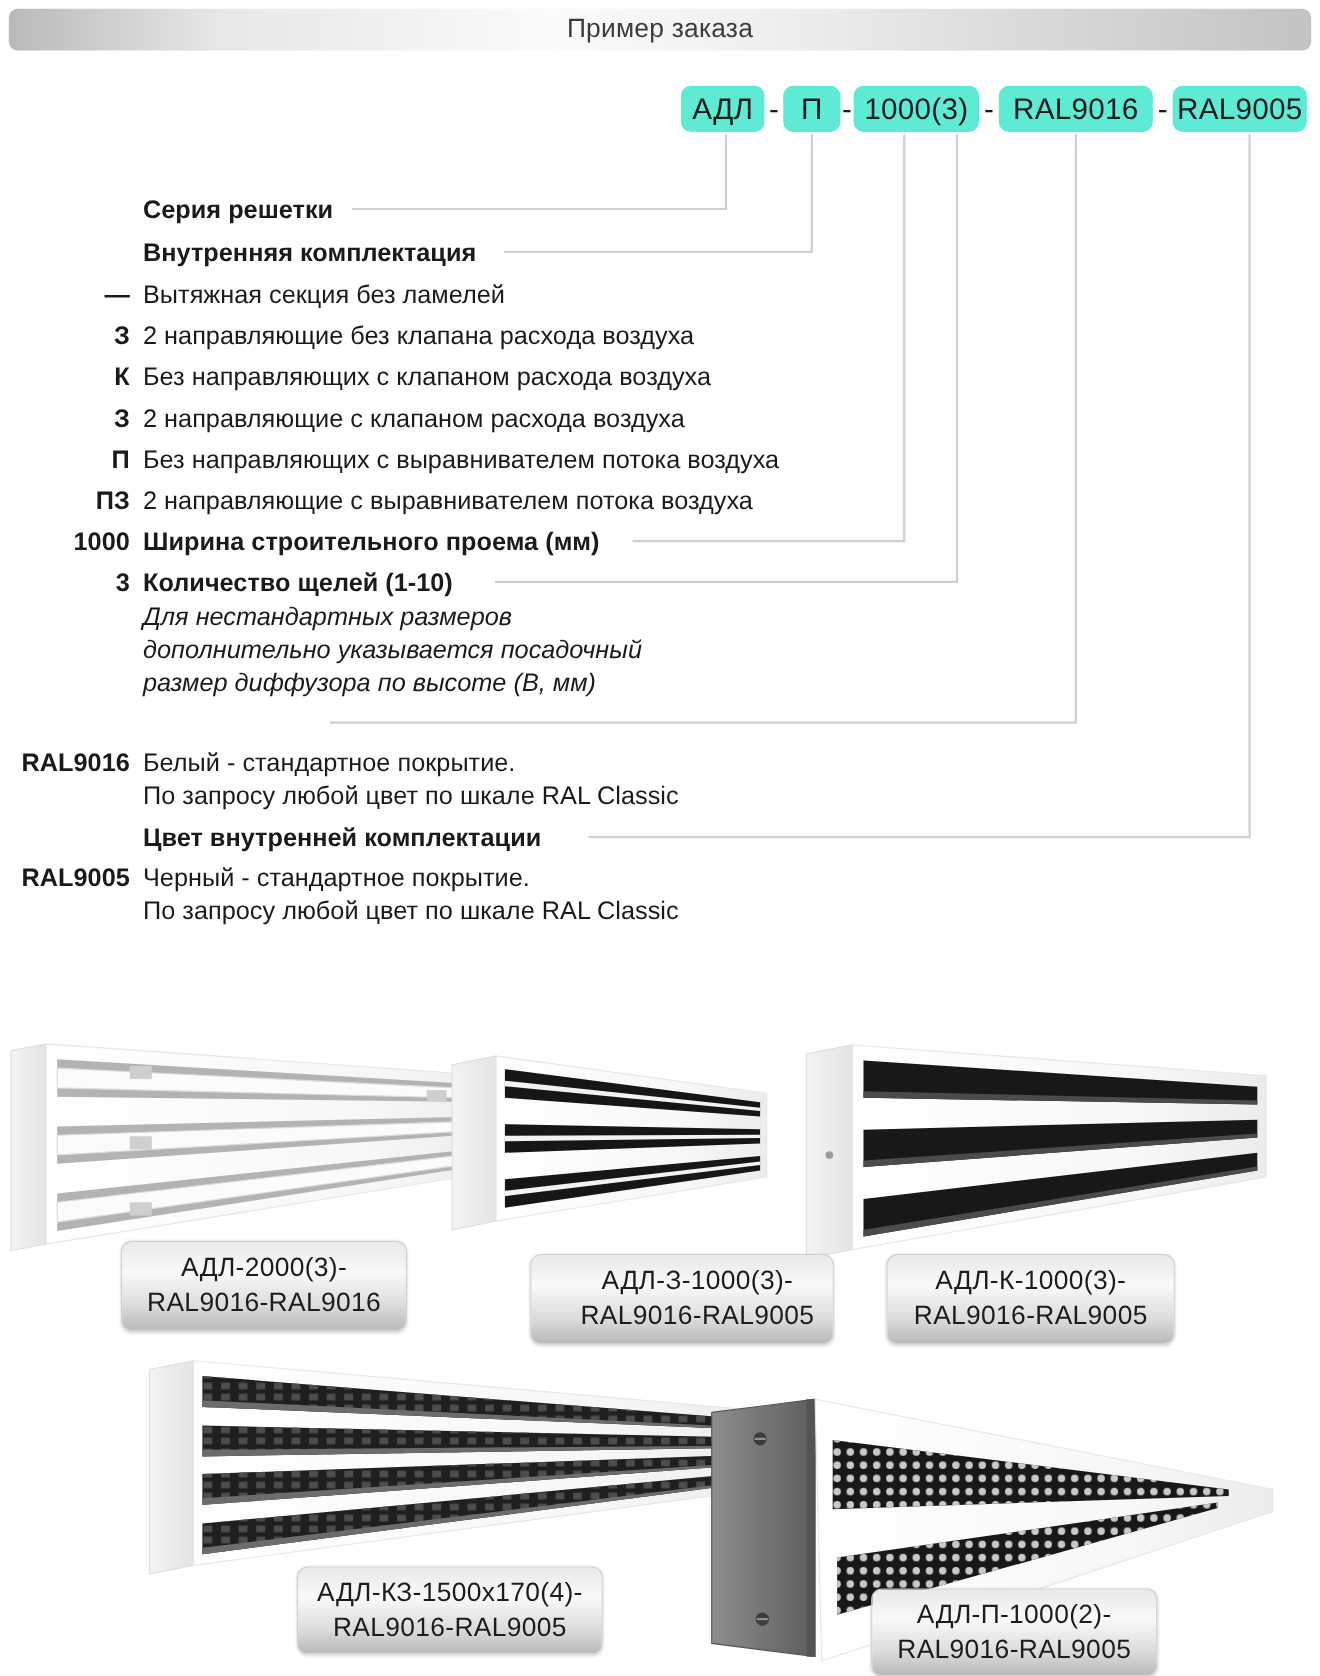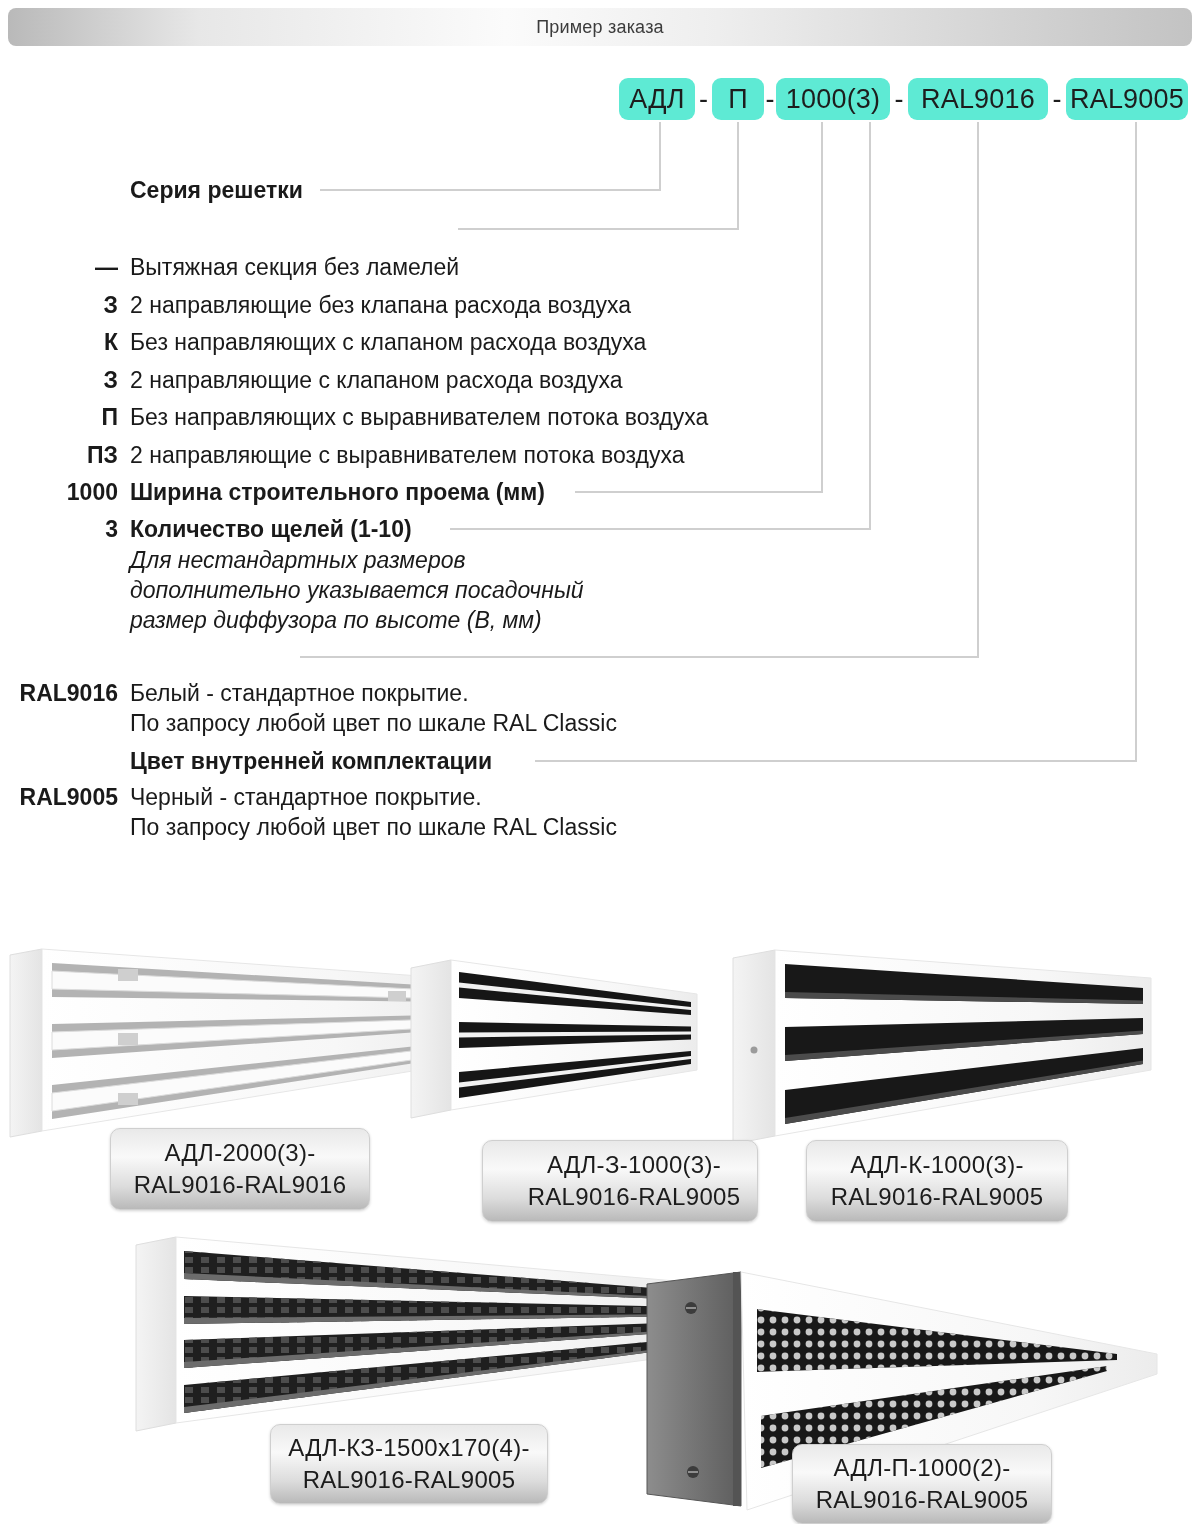--- a/index.html
+++ b/index.html
@@ -9,21 +9,21 @@
     font-family:"Liberation Sans","DejaVu Sans",sans-serif;
     color:#1a1a1a;
   }
   
   .header-bar{
     position:absolute;left:8px;top:8px;width:1184px;height:38px;
     border-radius:8px;
     background:linear-gradient(90deg,#b9b9b9 0%,#e7e7e7 16%,#fbfbfb 42%,#eeeeee 60%,#d6d6d6 82%,#c3c3c3 100%);
     display:flex;align-items:center;justify-content:center;
   }
-  .header-bar .title{font-size:18px;color:#3c3c3c;letter-spacing:.2px;}
+  .header-bar .title{font-size:24px;color:#3c3c3c;letter-spacing:.2px;}
   
   .code-box{
     position:absolute;top:78px;height:42px;border-radius:9px;background:#5eead4;
     display:flex;align-items:center;justify-content:center;
     font-size:27px;color:#1d1d1d;letter-spacing:.2px;white-space:nowrap;
   }
   .code-dash{
     position:absolute;top:78px;height:42px;display:flex;align-items:center;justify-content:center;
     font-size:27px;color:#1d1d1d;
   }
@@ -75,20 +75,23 @@
   <div class="code-box" style="left:712px;width:52px;">П</div>
   <div class="code-dash" style="left:764px;width:12px;">-</div>
   <div class="code-box" style="left:776px;width:114px;">1000(3)</div>
   <div class="code-dash" style="left:890px;width:18px;">-</div>
   <div class="code-box" style="left:908px;width:140px;">RAL9016</div>
   <div class="code-dash" style="left:1048px;width:18px;">-</div>
   <div class="code-box" style="left:1066px;width:122px;">RAL9005</div>
 
   <div class="row bold" style="top:174px;">
     <span class="txt">Серия решетки</span>
+  </div>
+  <div class="row bold" style="top:213px;">
+    <span class="txt">Внутренняя комплектация</span>
   </div>
   <div class="row" style="top:251px;">
     <span class="key">—</span>
     <span class="txt">Вытяжная секция без ламелей</span>
   </div>
   <div class="row" style="top:289px;">
     <span class="key">З</span>
     <span class="txt">2 направляющие без клапана расхода воздуха</span>
   </div>
   <div class="row" style="top:326px;">

